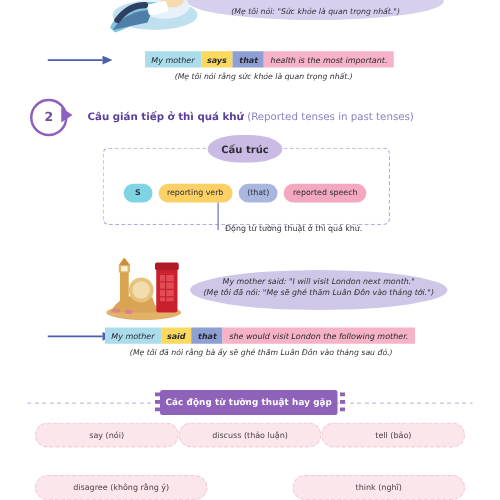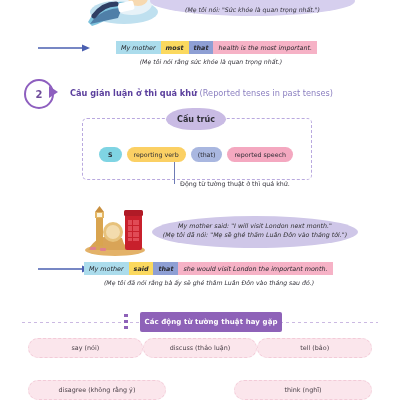--- a/index.html
+++ b/index.html
@@ -98,21 +98,21 @@
     left:152px;top:221px;width:206px;text-align:center;
     font-style:italic;font-size:6.3px;line-height:9.2px;color:#2f2f2f;
   }
 
   
   .verbs-line{left:22px;top:322px;width:356px;height:1px;
     background:repeating-linear-gradient(to right,#cbb9e2 0 3px,transparent 3px 6px);}
   .verbs-title{
     left:128px;top:312px;width:142px;height:20px;background:#8e62b8;
     border-radius:2px;display:flex;align-items:center;justify-content:center;
-    font-size:7px;font-weight:bold;color:#ffffff;letter-spacing:.1px;margin-left:12px;
+    font-size:7px;font-weight:bold;color:#ffffff;letter-spacing:.1px;
   }
   .tk{position:absolute;width:4px;height:3px;background:#8e62b8;}
   .verb-grid{left:28px;top:338px;width:344px;}
   .vrow{display:flex;justify-content:space-between;margin-bottom:22px;}
   .vrow.center{justify-content:center;gap:38px;}
   .vchip{
     background:#fbe6ec;border:1px dashed #f3cbd8;border-radius:11px;
     height:18px;display:flex;align-items:center;justify-content:center;
     font-size:6.4px;color:#4a4048;padding:0 10px;white-space:nowrap;
   }
@@ -143,30 +143,30 @@
 
   <div class="abs arrow" style="top:43px;">
     <svg viewBox="0 0 52 10" width="52" height="10">
       <line x1="0" y1="5" x2="44" y2="5" stroke="#4a5fb0" stroke-width="1.4"></line>
       <polygon points="44,1.5 52,5 44,8.5" fill="#4a5fb0"></polygon>
     </svg>
   </div>
 
   <div class="strip" style="left:116px;top:41px;">
     <div class="seg s">My mother</div>
-    <div class="seg v">most</div>
+    <div class="seg v">says</div>
     <div class="seg t">that</div>
     <div class="seg r">health is the most important.</div>
   </div>
   <div class="strip-cap" style="left:116px;top:58px;width:190px;">(Mẹ tôi nói rằng sức khỏe là quan trọng nhất.)</div>
 
   <div class="abs sec-badge">2</div>
   <div class="abs sec-caret"></div>
   <div class="abs sec-title">
-    <b>Câu gián luận ở thì quá khứ</b>
+    <b>Câu gián tiếp ở thì quá khứ</b>
     <span>(Reported tenses in past tenses)</span>
   </div>
 
   <div class="abs struct-box"></div>
   <div class="abs struct-title">Cấu trúc</div>
 
   <div class="abs struct-row">
     <div class="pill p-s">S</div>
     <div class="pill p-rv">reporting verb</div>
     <div class="pill p-that">(that)</div>
@@ -210,21 +210,21 @@
     <svg viewBox="0 0 52 10" width="52" height="10">
       <line x1="0" y1="5" x2="44" y2="5" stroke="#4a5fb0" stroke-width="1.4"></line>
       <polygon points="44,1.5 52,5 44,8.5" fill="#4a5fb0"></polygon>
     </svg>
   </div>
 
   <div class="strip" style="left:84px;top:262px;">
     <div class="seg s">My mother</div>
     <div class="seg v">said</div>
     <div class="seg t">that</div>
-    <div class="seg r">she would visit London the important month.</div>
+    <div class="seg r">she would visit London the following mother.</div>
   </div>
   <div class="strip-cap" style="left:84px;top:279px;width:250px;">(Mẹ tôi đã nói rằng bà ấy sẽ ghé thăm Luân Đôn vào tháng sau đó.)</div>
 
   <div class="abs verbs-line"></div>
   <div class="abs tk" style="left:124px;top:314px;"></div>
   <div class="abs tk" style="left:124px;top:320px;"></div>
   <div class="abs tk" style="left:124px;top:326px;"></div>
   <div class="abs tk" style="left:272px;top:314px;"></div>
   <div class="abs tk" style="left:272px;top:320px;"></div>
   <div class="abs tk" style="left:272px;top:326px;"></div>

